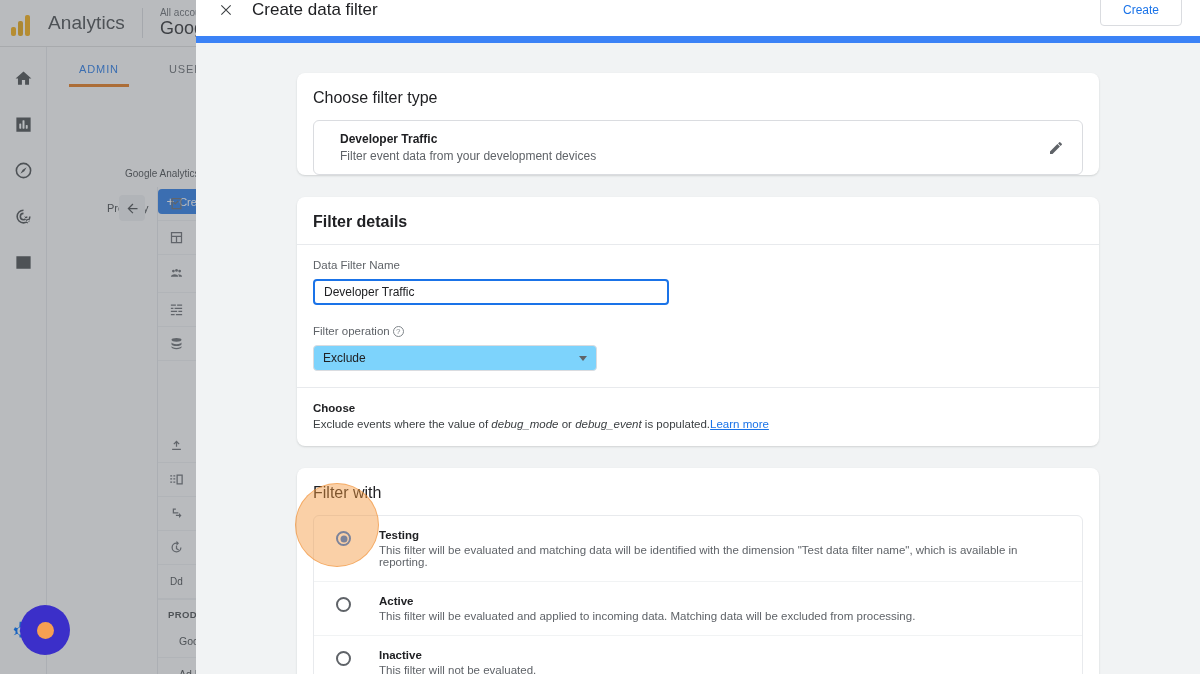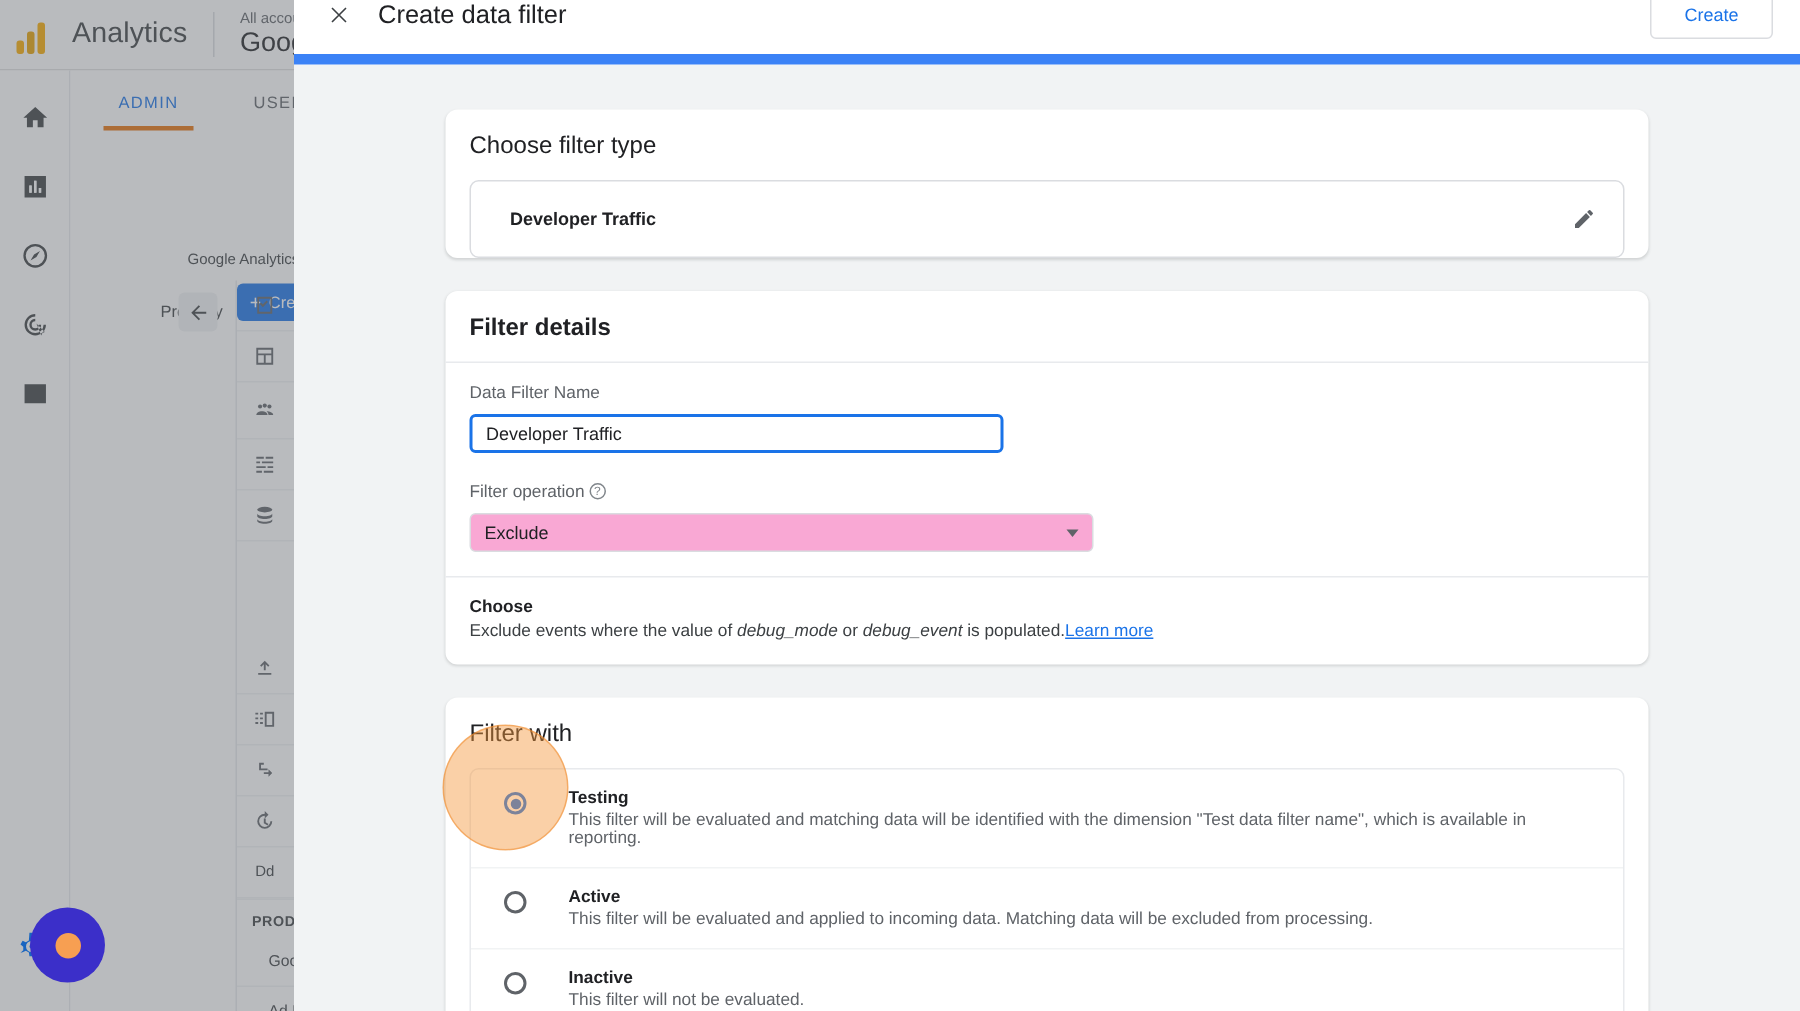--- a/index.html
+++ b/index.html
@@ -184,23 +184,23 @@
     display: inline-flex; width: 11px; height: 11px; border: 1px solid #80868b;
     border-radius: 50%; font-size: 8px; align-items: center; justify-content: center;
     color: #80868b; margin-left: 3px; vertical-align: 1px;
   }
   .text-input {
     width: 356px; height: 26px; border: 2px solid #1a73e8; border-radius: 4px;
     font-size: 12px; color: #202124; padding: 0 9px; display: flex; align-items: center;
     background: #fff;
   }
   .select-input {
-    width: 416px; height: 26px; border: 1px solid #dadce0; border-radius: 4px;
+    width: 284px; height: 26px; border: 1px solid #dadce0; border-radius: 4px;
     font-size: 12px; color: #202124; padding: 0 9px; display: flex; align-items: center;
-    background: #f9a8d4;
+    background: #7dd3fc;
     justify-content: space-between;
   }
   .select-input .caret {
     margin-left: auto; width: 0; height: 0;
     border-left: 4px solid transparent; border-right: 4px solid transparent;
     border-top: 5px solid #5f6368;
   }
   .summary-block { padding: 14px 16px 16px 16px; }
   .summary-title { font-size: 11.5px; font-weight: bold; color: #202124; margin-bottom: 4px; }
   .summary-text { font-size: 11.5px; color: #3c4043; }
@@ -445,20 +445,21 @@
       <div class="modal-action">Create</div>
     </div>
 
     <div class="modal-body">
 
       <div class="card">
         <div class="card-title">Choose filter type</div>
         <div class="ftype-box">
           <div class="ftype-text">
             <div class="ftype-name">Developer Traffic</div>
+            <div class="ftype-desc">Filter event data from your development devices</div>
           </div>
           <div class="pencil-btn">
             <svg viewBox="0 0 24 24">
                 <path d="M3 17.2V21h3.8L17.9 9.9l-3.8-3.8zM20.7 7.1a1 1 0 0 0 0-1.4l-2.4-2.4a1 1 0 0 0-1.4 0l-1.8 1.8 3.8 3.8z"></path>
               </svg>
           </div>
         </div>
       </div>
 
       <div class="card">

